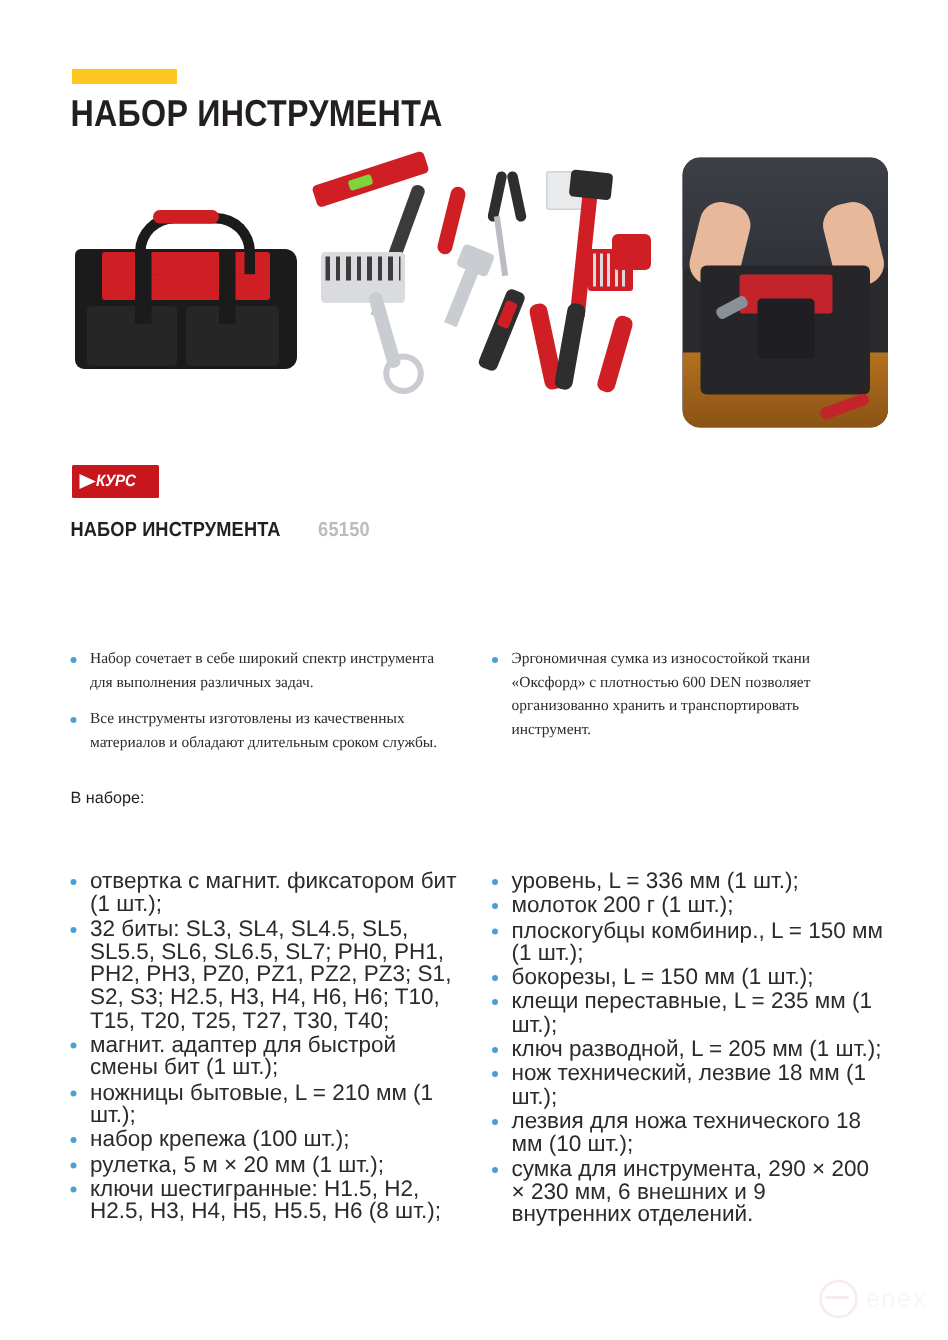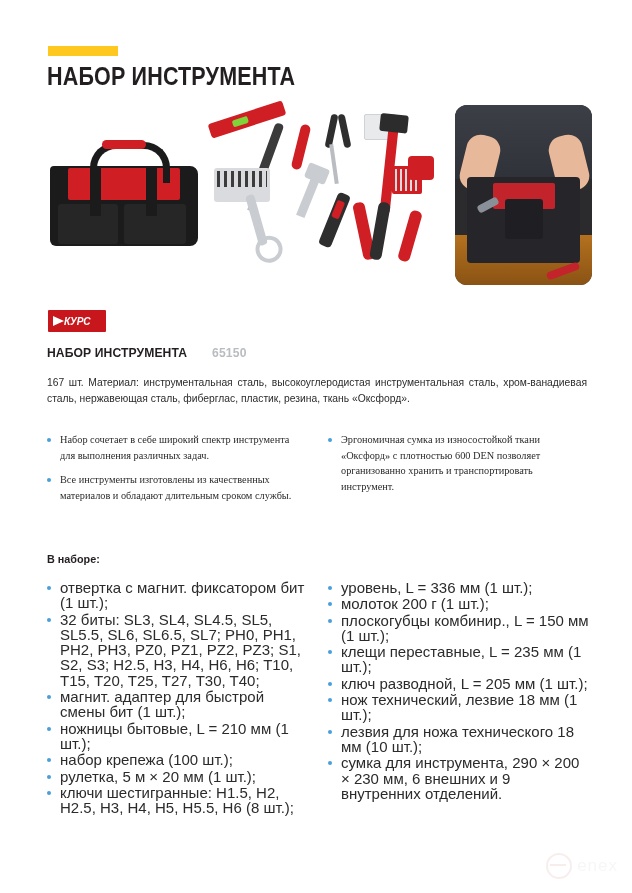--- a/index.html
+++ b/index.html
@@ -382,23 +382,23 @@
     width: 4px;
     height: 4px;
     border-radius: 50%;
     background: #4a9fd8;
   }
 
   
   .set-heading {
     position: absolute;
     left: 47px;
-    top: 553px;
+    top: 526px;
     font-size: 10.8px;
-    font-weight: 700;
+    font-weight: 400;
     color: #231f20;
   }
   .set-lists {
     position: absolute;
     left: 47px;
     top: 580px;
     width: 545px;
     display: flex;
     gap: 18px;
   }
@@ -521,21 +521,20 @@
   <div class="brand-logo">
     <span class="swoosh"></span>
     <span class="brand-word">КУРС</span>
   </div>
 
   <div class="product-line">
     <span class="product-name">НАБОР ИНСТРУМЕНТА</span>
     <span class="product-code">65150</span>
   </div>
 
-  <div class="material">167 шт. Материал: инструментальная сталь, высокоуглеродистая инструментальная сталь, хром-ванадиевая сталь, нержавеющая сталь, фиберглас, пластик, резина, ткань «Оксфорд».</div>
 
   <div class="features">
     <div class="col">
       <ul class="blist">
         <li>Набор сочетает в себе широкий спектр инструмента для выполнения различных задач.</li>
         <li>Все инструменты изготовлены из качественных материалов и обладают длительным сроком службы.</li>
       </ul>
     </div>
     <div class="col">
       <ul class="blist">
@@ -556,20 +555,21 @@
         <li>набор крепежа (100 шт.);</li>
         <li>рулетка, 5 м × 20 мм (1 шт.);</li>
         <li>ключи шестигранные: H1.5, H2, H2.5, H3, H4, H5, H5.5, H6 (8 шт.);</li>
       </ul>
     </div>
     <div class="col">
       <ul class="slist">
         <li>уровень, L = 336 мм (1 шт.);</li>
         <li>молоток 200 г (1 шт.);</li>
         <li>плоскогубцы комбинир., L = 150 мм (1 шт.);</li>
+        <li>бокорезы, L = 150 мм (1 шт.);</li>
         <li>клещи переставные, L = 235 мм (1 шт.);</li>
         <li>ключ разводной, L = 205 мм (1 шт.);</li>
         <li>нож технический, лезвие 18 мм (1 шт.);</li>
         <li>лезвия для ножа технического 18 мм (10 шт.);</li>
         <li>сумка для инструмента, 290 × 200 × 230 мм, 6 внешних и 9 внутренних отделений.</li>
       </ul>
     </div>
   </div>
 
   <div class="watermark">

